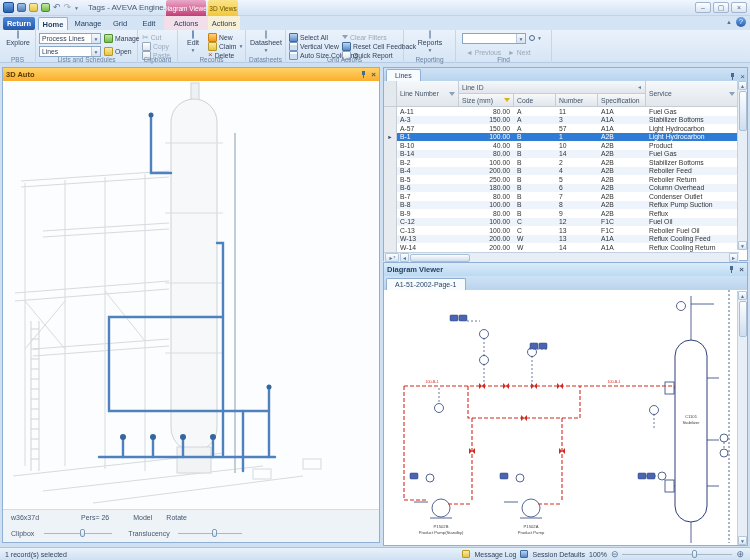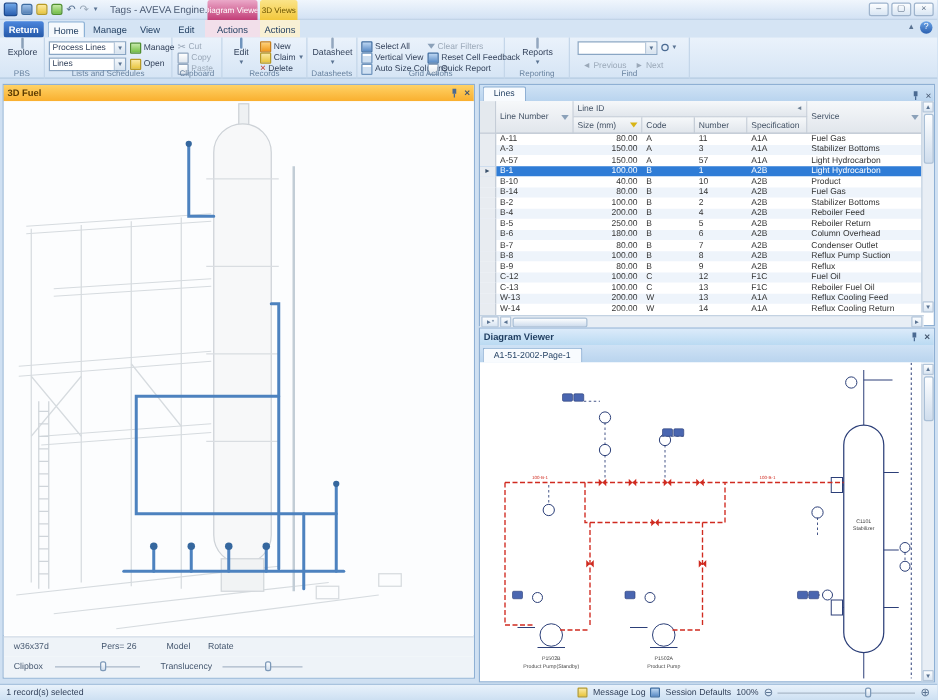--- a/index.html
+++ b/index.html
@@ -11,21 +11,21 @@
 .title-text{font-size:8px;color:#4a5a73;margin-left:6px;white-space:nowrap}
 .ctxhdr{position:absolute;top:0;height:16px;font-size:6.5px;display:flex;align-items:center;justify-content:center;border-radius:2px 2px 0 0;white-space:nowrap;overflow:hidden}
 .ctx-dv{left:166px;width:40px;background:linear-gradient(#eba9c9,#c23d77);color:#fff}
 .ctx-3d{left:208px;width:30px;background:linear-gradient(#fbe489,#f2c73b);color:#6b5400}
 .winbtn{width:16px;height:11px;border:1px solid #9fb4cd;border-radius:2px;background:linear-gradient(#fdfeff,#d9e6f4);font-size:7px;line-height:9px;text-align:center;color:#53677f}
 
 .tabrow{position:absolute;left:0;top:16px;width:750px;height:14px;background:#d5e4f4}
 .tint-pink{position:absolute;left:164px;top:0;width:44px;height:14px;background:#f2dfea}
 .tint-yel{position:absolute;left:208px;top:0;width:32px;height:14px;background:#f8f0d4}
 .rtab{position:absolute;top:1px;height:13px;font-size:7.5px;display:flex;align-items:center;justify-content:center;color:#1e3c5f}
-.rtab.active{background:#f5f9fd;border:1px solid #8db2d6;border-bottom:none;border-radius:2px 2px 0 0;font-weight:normal}
+.rtab.active{background:#f5f9fd;border:1px solid #8db2d6;border-bottom:none;border-radius:2px 2px 0 0;font-weight:bold}
 .rtab.project{background:linear-gradient(#4b86dd,#2558a8);color:#fff;border-radius:2px;top:1px;font-weight:bold}
 
 .ribbon{position:absolute;left:0;top:30px;width:750px;height:33px;background:linear-gradient(#eaf2fb,#d6e5f5);border-bottom:1px solid #b6cbe2}
 .rgroup{position:absolute;top:0;height:33px;border-right:1px solid #c4d6e9}
 .rglabel{position:absolute;bottom:0;left:0;right:0;text-align:center;font-size:6.5px;color:#68829f;white-space:nowrap}
 .bigbtn{position:absolute;top:1px;width:30px;text-align:center;font-size:7px;color:#33425b;cursor:default}
 .bigbtn .cap{display:block;margin-top:1px;white-space:nowrap}
 .sbtn{position:absolute;height:10px;display:flex;align-items:center;gap:2px;font-size:6.8px;white-space:nowrap}
 .sbtn.gray{color:#9aa8b8}
 .combo{position:absolute;height:11px;background:#fff;border:1px solid #8aa6c4;display:flex;align-items:center;font-size:6.8px;padding-left:2px}
@@ -93,21 +93,21 @@
   </div>
   <span class="ctxhdr ctx-dv">Diagram Viewer</span>
   <span class="ctxhdr ctx-3d">3D Views</span>
 
   <div class="tabrow">
     <span class="tint-pink"></span>
     <span class="tint-yel"></span>
     <span class="rtab project" style="left:3px;width:32px">Return</span>
     <span class="rtab active" style="left:38px;width:30px">Home</span>
     <span class="rtab" style="left:70px;width:36px">Manage</span>
-    <span class="rtab" style="left:106px;width:28px">View</span>
+    <span class="rtab" style="left:106px;width:28px">Grid</span>
     <span class="rtab" style="left:134px;width:30px">Edit</span>
     <span class="rtab" style="left:166px;width:40px">Actions</span>
     <span class="rtab" style="left:208px;width:32px">Actions</span>
     <span style="position:absolute;right:18px;top:3px;font-size:6px;color:#5a7392">▲</span>
     <span style="position:absolute;right:4px;top:1px;width:10px;height:10px;border-radius:50%;background:linear-gradient(#6ea6e8,#2a5fb0);color:#fff;font-size:7px;text-align:center;line-height:10px">?</span>
   </div>
 
   <div class="ribbon">
 
     <div class="rgroup" style="left:0;width:36px">
@@ -238,21 +238,21 @@
       <div class="sbtn gray" style="left:52px;top:17px">
           <span style="color:#9aa8b8">►</span>
           <span>Next</span>
         </div>
       <span class="rglabel">Find</span>
     </div>
   </div>
 
   <div class="panel" style="left:2px;top:67px;width:378px;height:476px">
     <div class="phead orange">
-      <span>3D Fuel</span>
+      <span>3D Auto</span>
       <span style="margin-left:auto;display:flex;align-items:center">
         <span class="pinico"></span>
         <span class="hbtn">×</span>
       </span>
     </div>
     <div style="position:relative;width:376px;height:427px;background:#fcfdfe;overflow:hidden">
       <svg width="376" height="427" viewBox="0 0 376 427">
 
         <g stroke="#d6dbdf" stroke-width="1" fill="none">
           <path d="M18,100 L166,90 M18,106 L166,96"></path>

